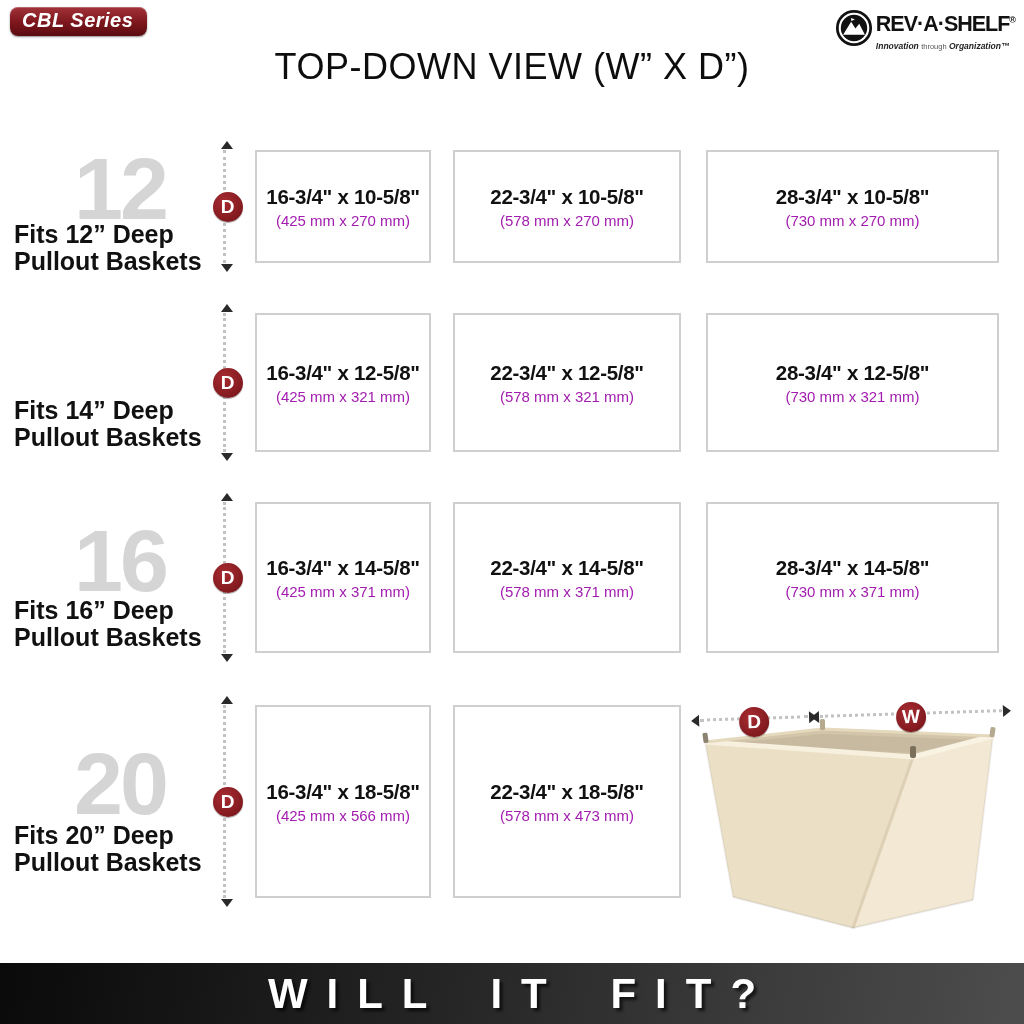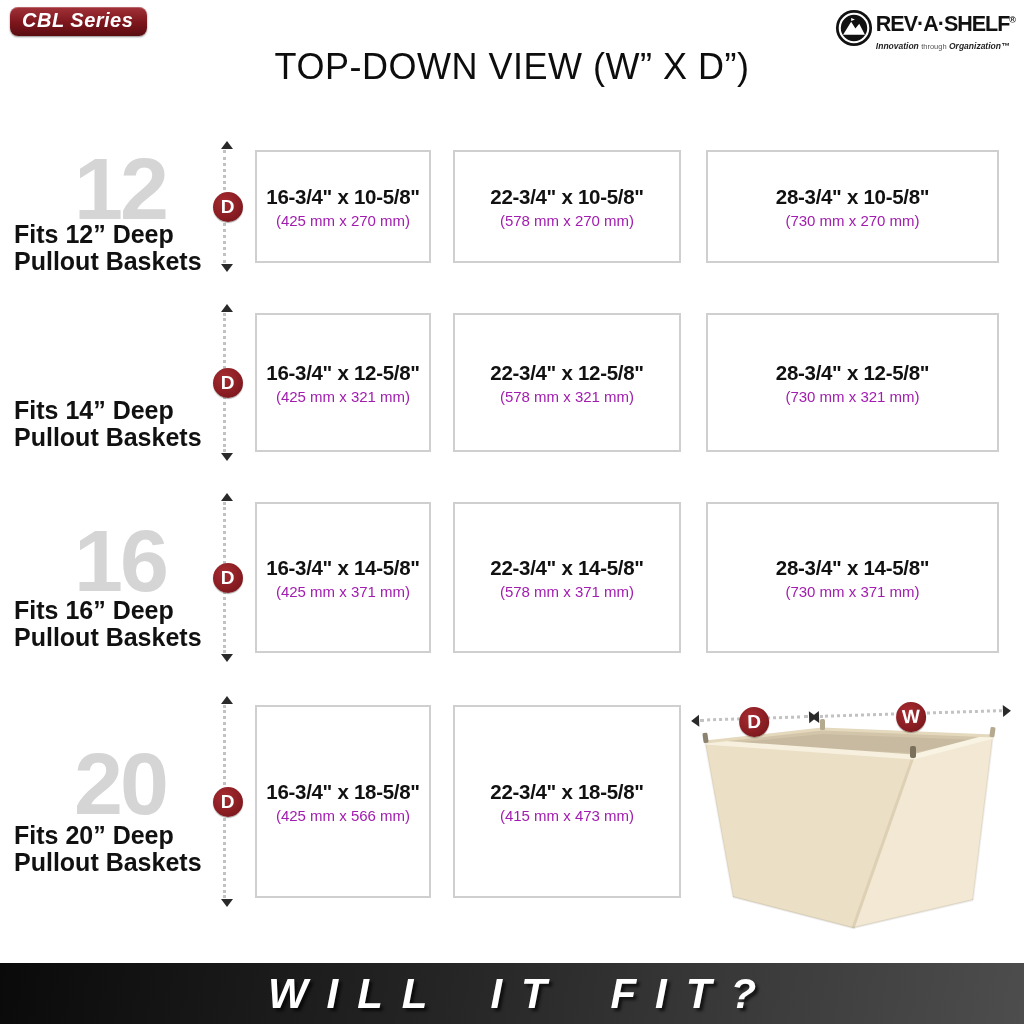--- a/index.html
+++ b/index.html
@@ -75,21 +75,21 @@
   #hline-w { left:150px; width:182px; }
   .basket-svg { position:absolute; left:670px; top:688px; }
 
   
   .banner {
     position:absolute; left:0; top:963px; width:1024px; height:61px;
     background:linear-gradient(100deg,#0a0a0a 0%, #262626 45%, #3c3c3c 75%, #4d4d4d 100%);
     display:flex; align-items:center; justify-content:center;
   }
   .banner span {
-    color:#fff; font-size:42px; font-weight:bold; font-style:italic;
+    color:#fff; font-size:42px; font-weight:bold; 
     letter-spacing:19px; word-spacing:14px; padding-left:19px;
     text-shadow:3px 3px 3px rgba(0,0,0,.65);
   }
 </style>
 </head>
 <body>
 
 <div id="stage">
 
   <div class="cbl-badge">CBL Series</div>
@@ -184,21 +184,21 @@
   </div>
   <div class="dline" id="dline4">
     <span class="badge">D</span>
   </div>
   <div class="box r4 c1">
     <div class="in">16-3/4" x 18-5/8"</div>
     <div class="mm">(425 mm x 566 mm)</div>
   </div>
   <div class="box r4 c2">
     <div class="in">22-3/4" x 18-5/8"</div>
-    <div class="mm">(415 mm x 473 mm)</div>
+    <div class="mm">(578 mm x 473 mm)</div>
   </div>
 
   <svg class="basket-svg" width="354" height="260" viewBox="0 0 354 260">
 
     <polygon points="35,54 152,41 323,48 243,69" fill="#d2c5aa"></polygon>
     <polygon points="52,56 152,46 308,52 241,65" fill="#c7baa0"></polygon>
 
     <polygon points="35,54 243,69 183,240 63,209" fill="#ebdfc6"></polygon>
     <polygon points="243,69 323,48 303,212 183,240" fill="#f2e8d3"></polygon>
 

